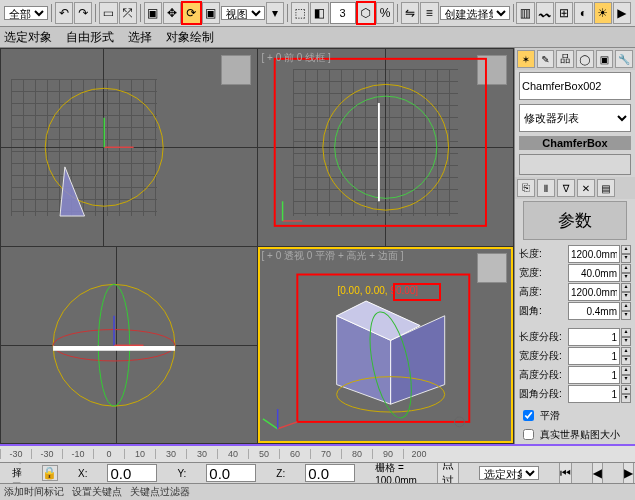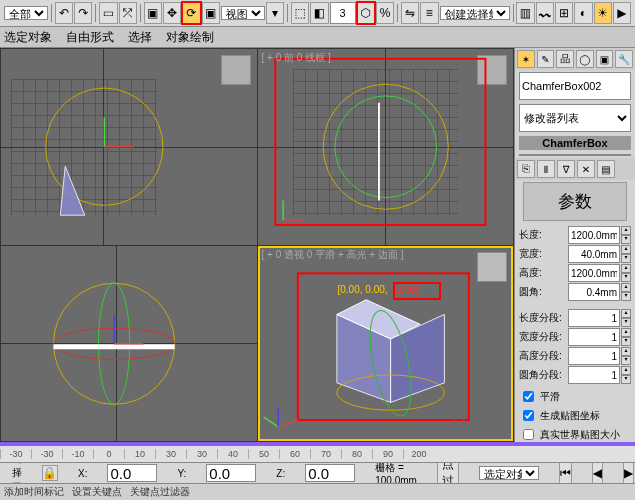--- a/index.html
+++ b/index.html
@@ -42,21 +42,21 @@
 .sp-rollhead{text-align:center;background:#c4c4c4;border:1px solid #999;margin:2px 8px;font-size:17px;padding:7px}
 .sp-params{margin:2px 4px}
 .sp-row{display:flex;align-items:center;justify-content:space-between;margin:1px 0;gap:2px}
 .sp-row label{flex:0 0 auto;font-size:10px}
 .sp-row .spin{display:flex;align-items:center}
 .sp-row .spin input{width:46px;height:14px;font-size:10px;border:1px solid #888;text-align:right;padding-right:2px}
 .sp-row .spin .ud{display:flex;flex-direction:column;margin-left:1px}
 .sp-row .spin .ud span{width:8px;height:7px;background:#ddd;border:1px solid #888;font-size:6px;line-height:5px;text-align:center}
 .cb-row{display:flex;align-items:center;gap:3px;margin:1px 4px;font-size:10px}
 .cb-row input{width:11px;height:11px}
-.ruler{height:16px;background:#e0e0e0;border-top:4px solid #8b5cf6;display:flex;align-items:center;font-size:9px;color:#555;overflow:hidden}
+.ruler{height:16px;background:#e0e0e0;border-top:2px solid #8b5cf6;display:flex;align-items:center;font-size:9px;color:#555;overflow:hidden}
 .ruler span{flex:0 0 30px;text-align:center;border-left:1px solid #aaa}
 .status{height:20px;background:#d8d8d8;border-top:1px solid #888;display:flex;align-items:center;font-size:10px;gap:20px;padding:0 12px;overflow:hidden}
 .status input{height:14px;font-size:15px;border:1px solid #888;width:44px}
 .status2{height:16px;background:#d0d0d0;border-top:1px solid #888;display:flex;align-items:center;font-size:10px;gap:8px;padding:0 4px;overflow:hidden;color:#333}
 .vp.active{outline:2px solid #ffcc00;outline-offset:-2px}
 </style>
 </head>
 <body>
 
 <div class="app">
@@ -270,24 +270,20 @@
                 <span>▾</span>
               </div>
             </div>
           </div>
       </div>
       <div class="cb-row">
           <input type="checkbox" checked="" style="">
           <label>平滑</label>
         </div>
       <div class="cb-row">
-          <input type="checkbox" checked="" style="">
-          <label>生成贴图坐标</label>
-        </div>
-      <div class="cb-row">
           <input type="checkbox" style="">
           <label>真实世界贴图大小</label>
         </div>
     </div>
   </div>
 
   <div class="ruler" id="ruler-row">
       <span>-30</span>
       <span>-30</span>
       <span>-10</span>

